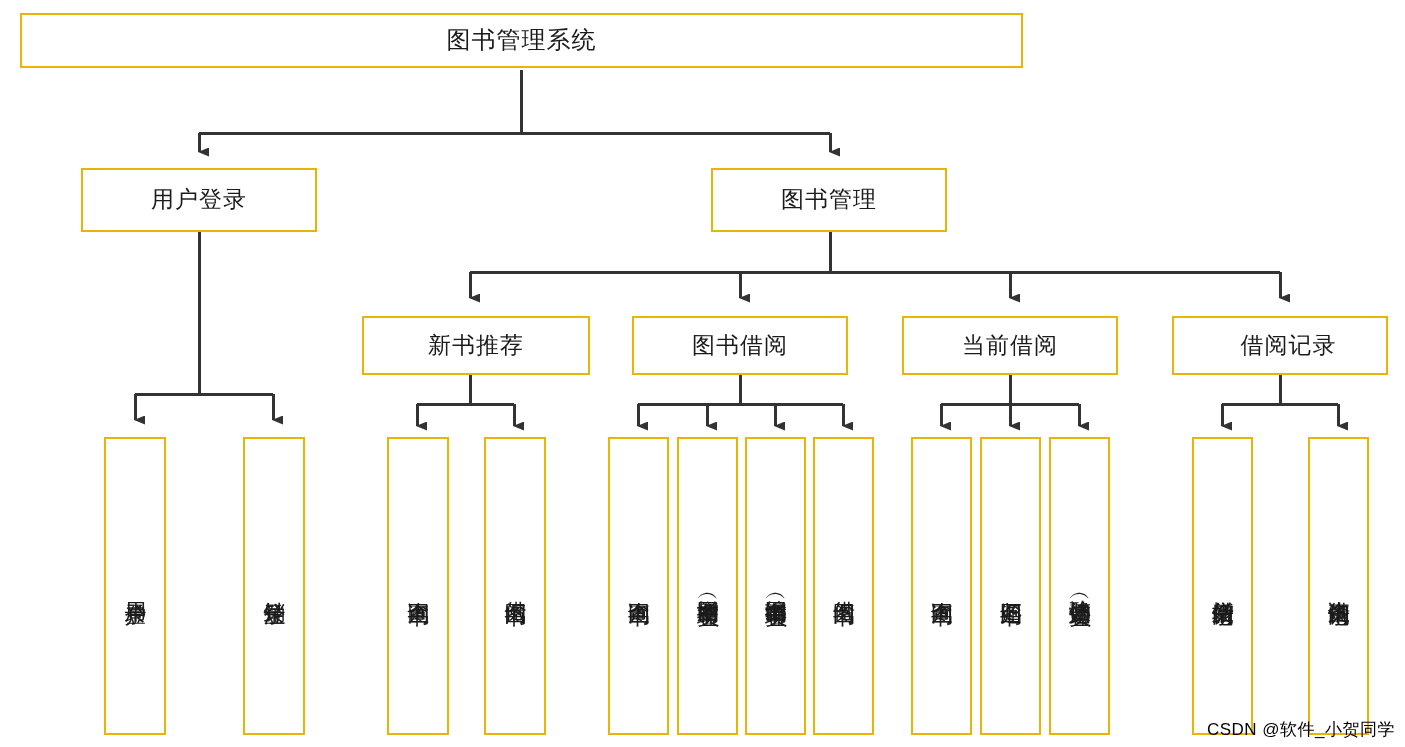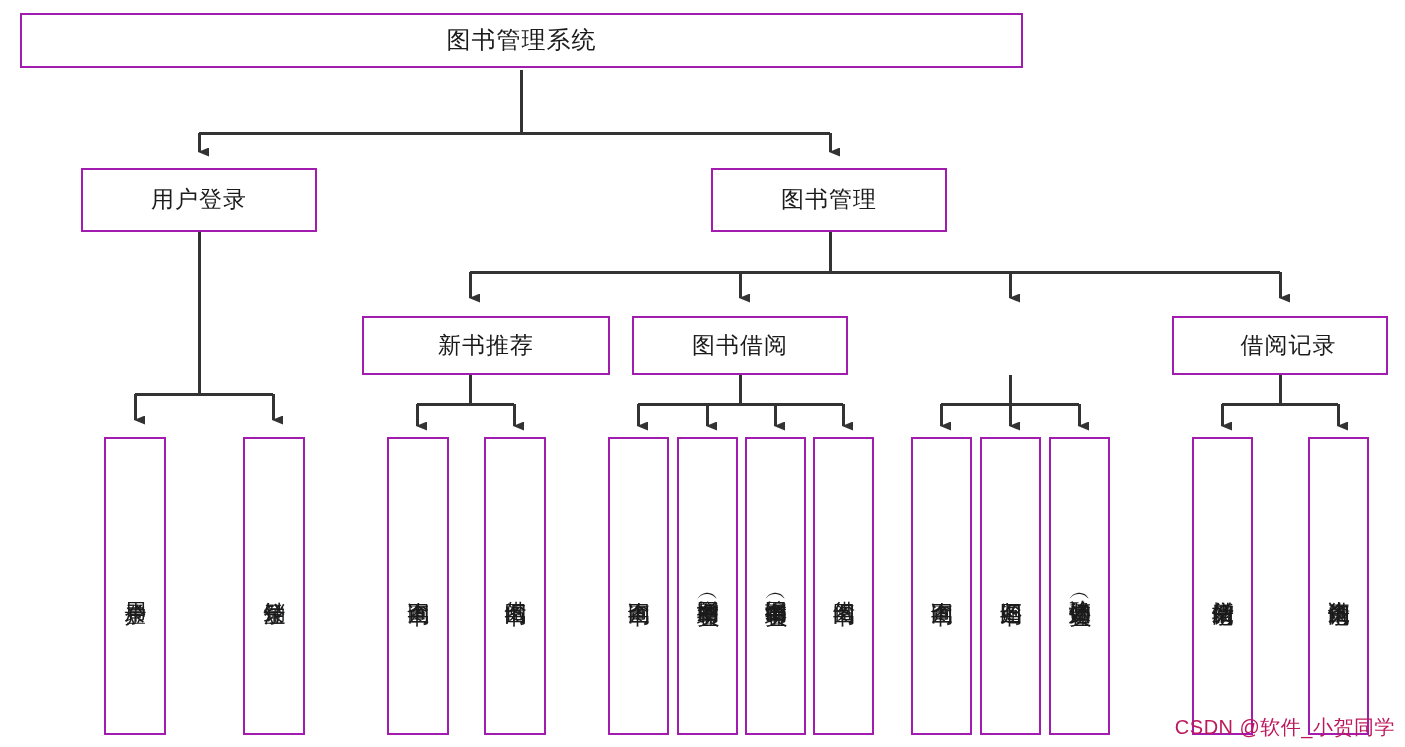--- a/index.html
+++ b/index.html
@@ -21,21 +21,21 @@
     position: absolute;
     left: 0;
     top: 0;
     width: 1405px;
     height: 747px;
   }
   .node {
     position: absolute;
     box-sizing: border-box;
     background: #ffffff;
-    border: 2px solid #a21caf;
+    border: 2px solid #eab308;
     display: flex;
     align-items: center;
     justify-content: center;
     color: #1b1b1b;
   }
   .node-h {
     font-size: 23px;
     letter-spacing: 1px;
     line-height: 1.1;
   }
@@ -51,22 +51,22 @@
     display: block;
     text-align: center;
   }
   .node.root {
     font-size: 24px;
   }
   #watermark {
     position: absolute;
     right: 10px;
     bottom: 6px;
-    font-size: 20px;
-    color: #be185d;
+    font-size: 17px;
+    color: #000000;
     white-space: nowrap;
     letter-spacing: 0.5px;
   }
 </style>
 </head>
 <body>
 
 <div id="diagram-root">
 
   <svg id="connector-layer" viewBox="0 0 1405 747" width="1405" height="747" xmlns="http://www.w3.org/2000/svg">
@@ -123,25 +123,28 @@
     <span>图书管理系统</span>
   </div>
 
   <div class="node node-h" style="left:81px; top:168px; width:236px; height:64px;">
     <span>用户登录</span>
   </div>
   <div class="node node-h" style="left:711px; top:168px; width:236px; height:64px;">
     <span>图书管理</span>
   </div>
 
-  <div class="node node-h" style="left:362px; top:316px; width:248px; height:59px;">
+  <div class="node node-h" style="left:362px; top:316px; width:228px; height:59px;">
     <span>新书推荐</span>
   </div>
   <div class="node node-h" style="left:632px; top:316px; width:216px; height:59px;text-align:center;">
     <span>图书借阅</span>
+  </div>
+  <div class="node node-h" style="left:902px; top:316px; width:216px; height:59px;">
+    <span>当前借阅</span>
   </div>
   <div class="node node-h" style="left:1172px; top:316px; width:216px; height:59px;padding-left:17px;">
     <span>借阅记录</span>
   </div>
 
   <div class="node node-v" style="left:104px; top:437px; width:62px; height:298px;">
     <span class="vtext">用户登录</span>
   </div>
   <div class="node node-v" style="left:243px; top:437px; width:62px; height:298px;">
     <span class="vtext">注销登录</span>

